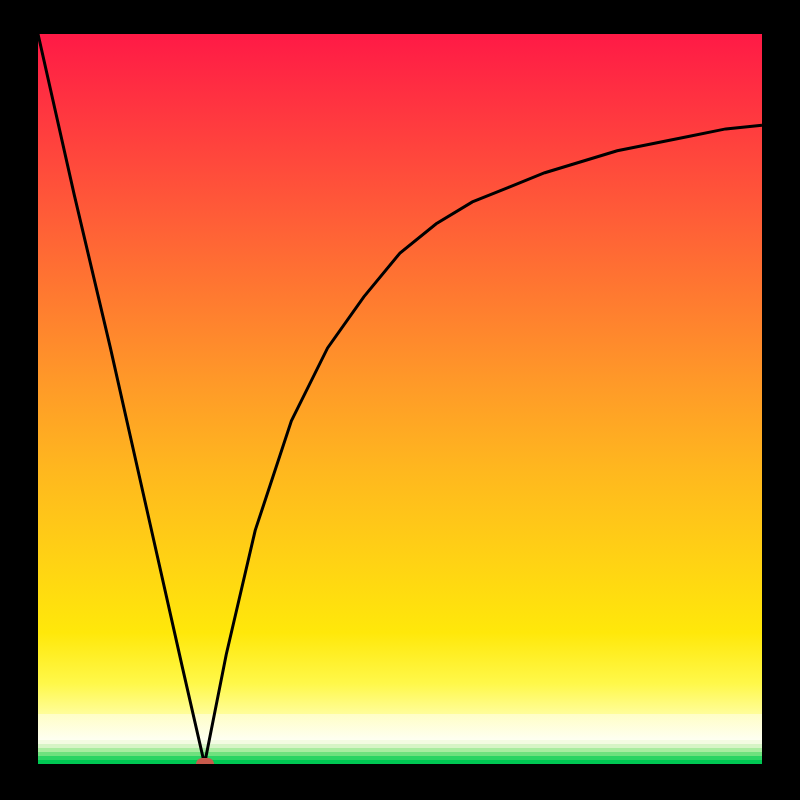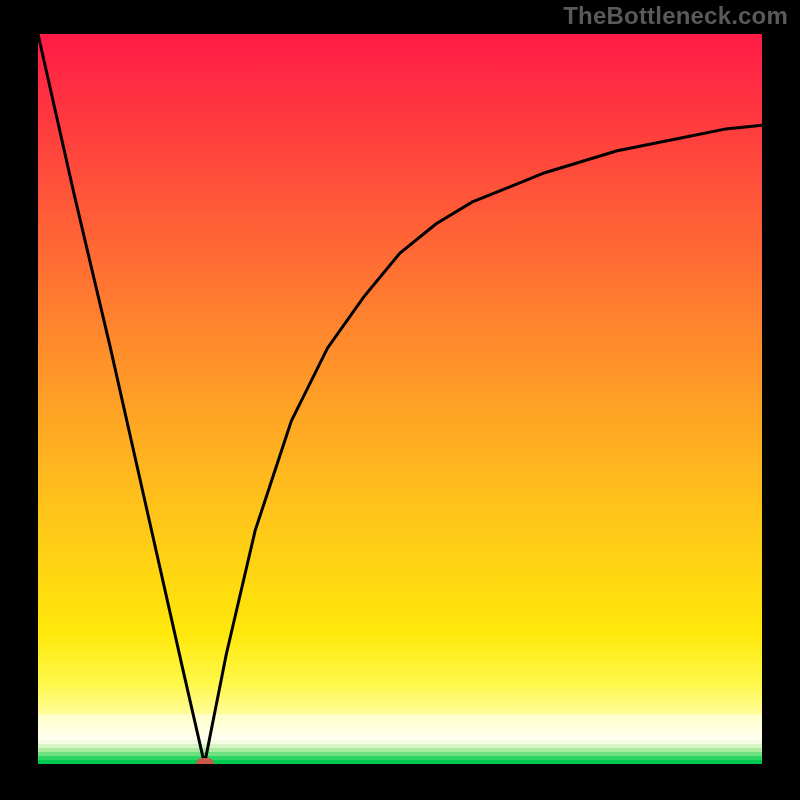--- a/index.html
+++ b/index.html
@@ -94,21 +94,20 @@
     border-radius: 6px;
     z-index: 12;
     transform: translate(-50%, -50%);
   }
 </style>
 </head>
 <body>
 
 <div class="frame">
 
-  <div class="watermark">TheBottleneck.com</div>
 
   <div class="plot">
     <div class="gradient"></div>
     <div class="band-paleyellow"></div>
     <div class="strip s1"></div>
     <div class="strip s2"></div>
     <div class="strip s3"></div>
     <div class="strip s4"></div>
     <div class="strip s5"></div>
     <div class="strip s6"></div>

